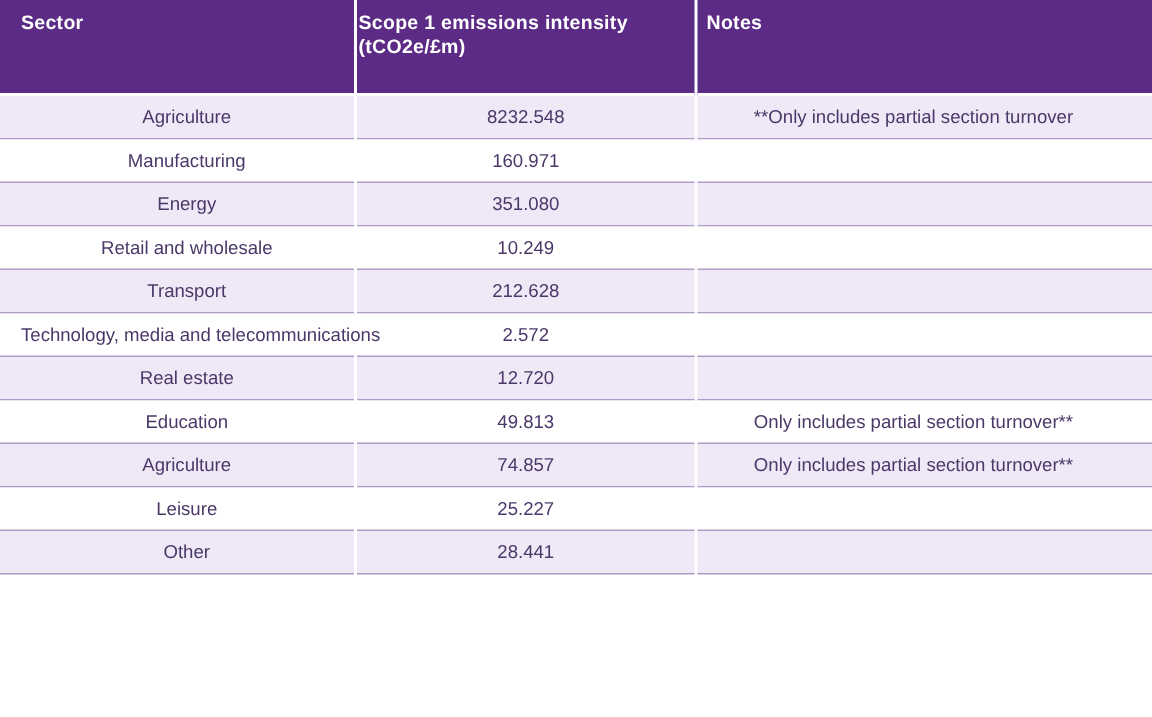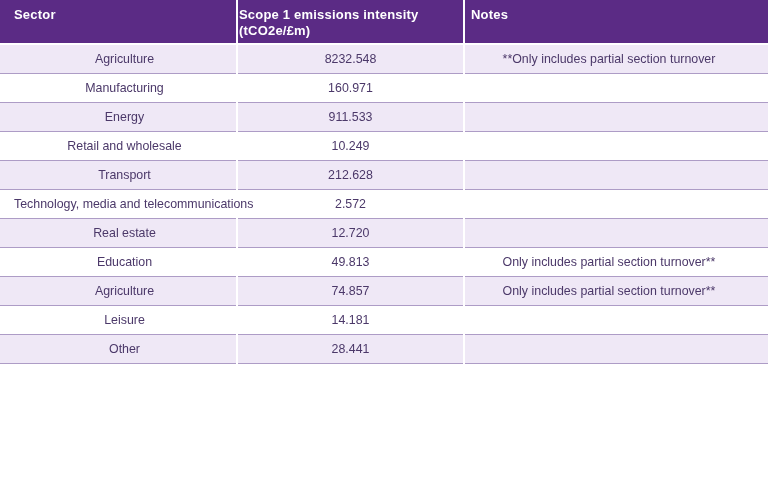--- a/index.html
+++ b/index.html
@@ -30,21 +30,21 @@
   col.c2 { width: 225px; }
   col.c3 { width: 303px; }
   thead th {
     background: var(--header-bg);
     color: var(--header-text);
     text-align: left;
     vertical-align: top;
     font-size: 13px;
     font-weight: bold;
     letter-spacing: 0.2px;
-    height: 45px;
+    height: 64px;
     padding-top: 7px;
     border-bottom: 2px solid #fff;
     line-height: 1.25;
     white-space: nowrap;
   }
   thead th .subline { display: block; }
   tbody td {
     font-size: 12.4px;
     color: var(--body-text);
     border-bottom: 1px solid var(--divider);
@@ -86,21 +86,21 @@
           <td>8232.548</td>
           <td>**Only includes partial section turnover</td>
         </tr>
         <tr>
           <td>Manufacturing</td>
           <td>160.971</td>
           <td></td>
         </tr>
         <tr>
           <td>Energy</td>
-          <td>911.533</td>
+          <td>351.080</td>
           <td></td>
         </tr>
         <tr>
           <td>Retail and wholesale</td>
           <td>10.249</td>
           <td></td>
         </tr>
         <tr>
           <td>Transport</td>
           <td>212.628</td>
@@ -121,21 +121,21 @@
           <td>49.813</td>
           <td>Only includes partial section turnover**</td>
         </tr>
         <tr>
           <td>Agriculture</td>
           <td>74.857</td>
           <td>Only includes partial section turnover**</td>
         </tr>
         <tr>
           <td>Leisure</td>
-          <td>14.181</td>
+          <td>25.227</td>
           <td></td>
         </tr>
         <tr>
           <td>Other</td>
           <td>28.441</td>
           <td></td>
         </tr>
       </tbody>
   </table>
 </div>

